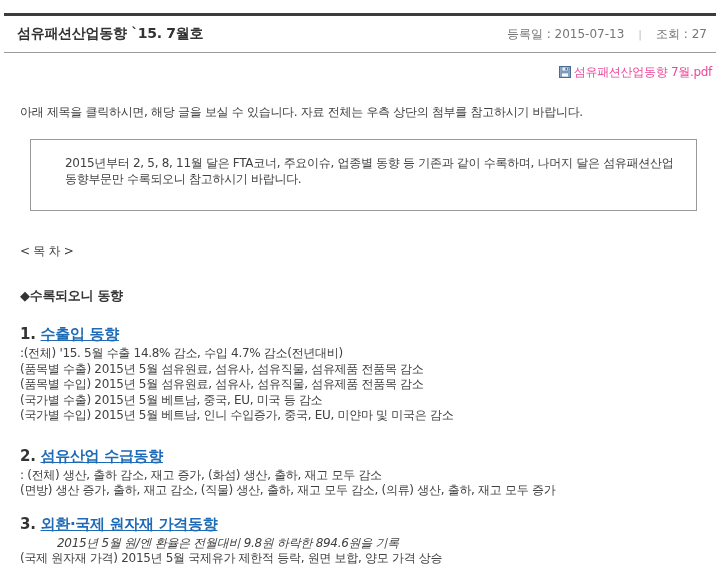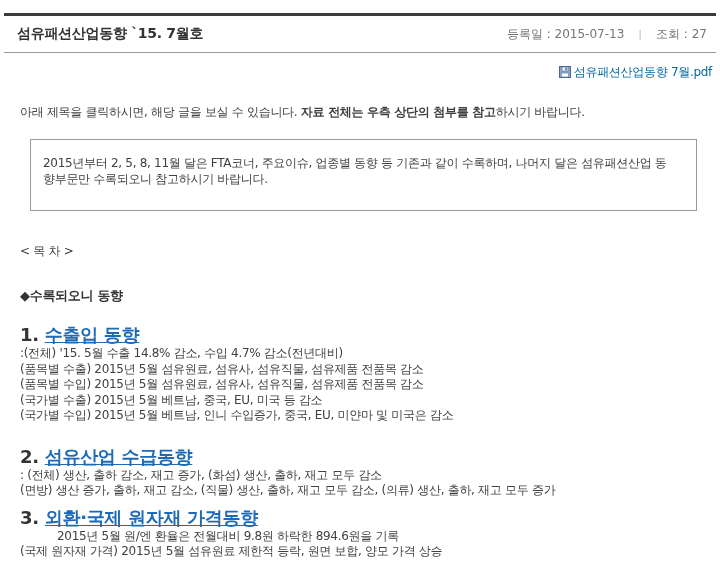--- a/index.html
+++ b/index.html
@@ -40,56 +40,56 @@
     display: flex; align-items: center; white-space: nowrap;
   }
   .post-meta .sep { color: #bdbdbd; margin: 0 14px; font-size: 11px; }
 
   .attach-row {
     position: absolute; right: 8px; top: 63px; height: 18px;
     display: flex; align-items: center; gap: 3px;
     font-size: 12px;
   }
   .attach-link {
-    color: #0369a1; text-decoration: none; letter-spacing: -0.3px;
+    color: #ec4899; text-decoration: none; letter-spacing: -0.3px;
     cursor: pointer;
   }
   .floppy { display: inline-flex; align-items: center; }
 
   .content {
     position: absolute; left: 20px; top: 104px; right: 8px;
     font-size: 12px; line-height: 16px; letter-spacing: -0.3px;
   }
   .intro { margin: 0; }
-  .intro .b { font-weight: bold; }
+  .intro .b { font-weight: normal; }
 
   .notice-box {
     margin: 19px 15px 12px 10px;
     border: 1px solid var(--box_border);
-    padding: 15px 20px 23px 12px;
+    padding: 15px 20px 23px 34px;
     line-height: 16px;
     word-break: break-all;
   }
 
   .toc-label { margin: 32px 0 12px 0; }
   .cat-heading { margin: 28px 0 0 0; font-size: 13px; font-weight: bold; line-height: 17px; color: #333333; }
 
   .section { margin: 0; }
   .sec1 { margin-top: 22px; }
   .sec2 { margin-top: 24px; }
-  .sec3 { margin-top: 10px; }
+  .sec3 { margin-top: 17px; }
   .sec-heading {
-    font-size: 18px; font-weight: bold; line-height: 17px; margin-bottom: 3px;
+    font-size: 15px; font-weight: bold; line-height: 17px; margin-bottom: 3px;
     color: #333333;
   }
   .sec-heading a {
     color: var(--link); text-decoration: underline; cursor: pointer;
   }
   .sec-line { line-height: 15.5px; }
-  .sec-line.indent { padding-left: 37px; }
+  .sec-line.indent { padding-left: 37px; font-style: italic; }
 </style>
 </head>
 <body>
 
 <div class="page">
 
   <div class="topline"></div>
 
   <div class="titlebar">
     <div class="post-title">섬유패션산업동향 `15. 7월호</div>
@@ -135,17 +135,17 @@
 
     <div class="section sec2">
       <div class="sec-heading"><span>2.</span> <a>섬유산업 수급동향</a></div>
       <div class="sec-line">: (전체) 생산, 출하 감소, 재고 증가, (화섬) 생산, 출하, 재고 모두 감소</div>
       <div class="sec-line">(면방) 생산 증가, 출하, 재고 감소, (직물) 생산, 출하, 재고 모두 감소, (의류) 생산, 출하, 재고 모두 증가</div>
     </div>
 
     <div class="section sec3">
       <div class="sec-heading"><span>3.</span> <a>외환·국제 원자재 가격동향</a></div>
       <div class="sec-line indent">2015년 5월 원/엔 환율은 전월대비 9.8원 하락한 894.6원을 기록</div>
-      <div class="sec-line">(국제 원자재 가격) 2015년 5월 섬유원료 제한적 등락, 원면 보합, 양모 가격 상승</div>
+      <div class="sec-line">(국제 원자재 가격) 2015년 5월 국제유가 제한적 등락, 원면 보합, 양모 가격 상승</div>
     </div>
 
   </div>
 </div>
 
 </body></html>

